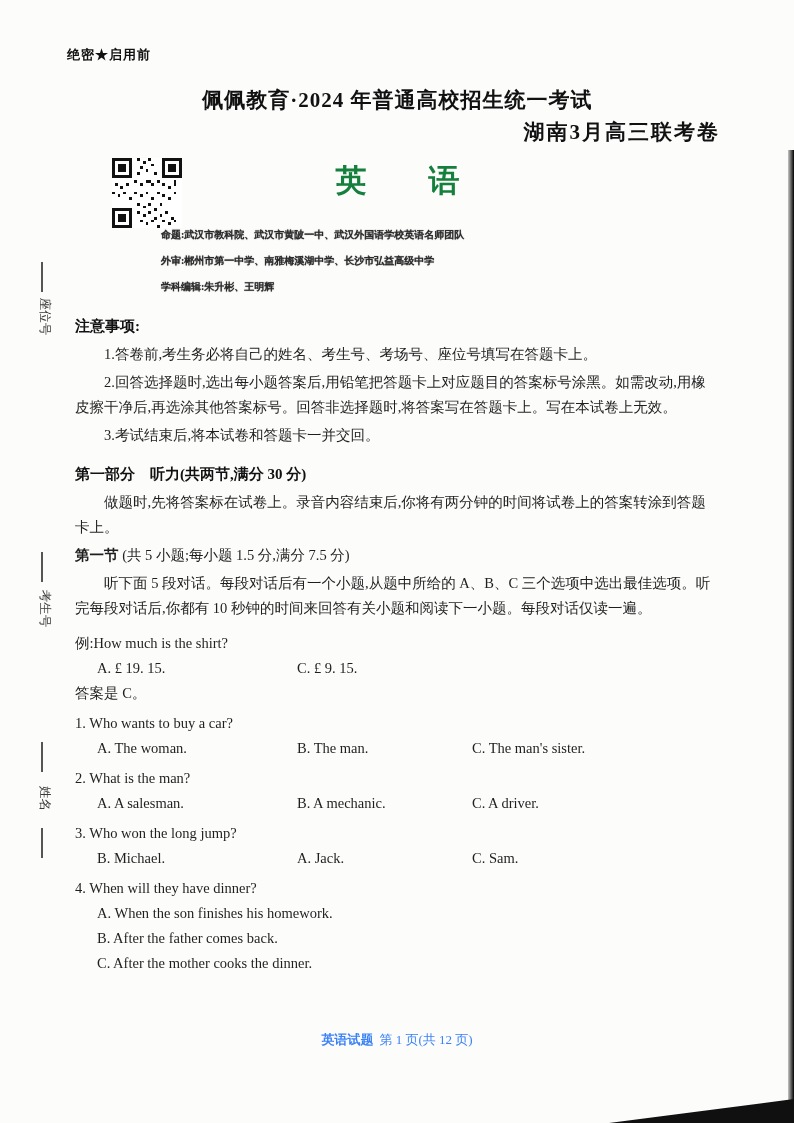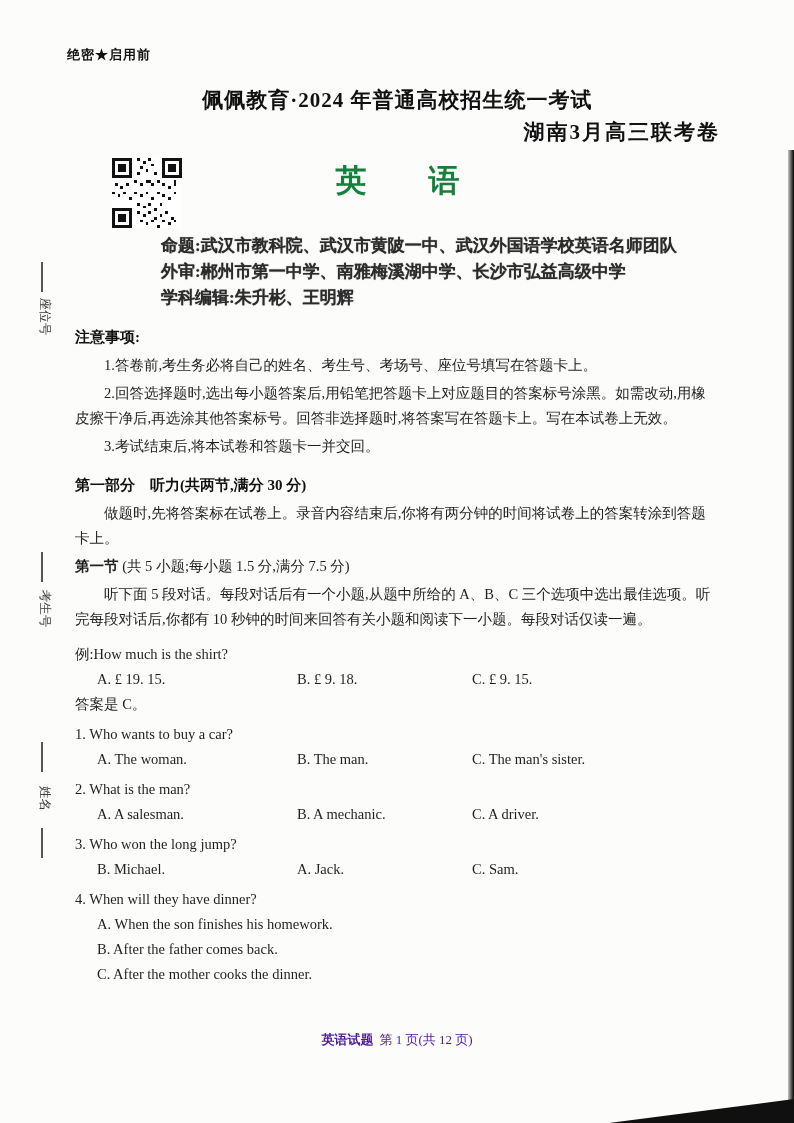--- a/index.html
+++ b/index.html
@@ -10,40 +10,40 @@
     background:#fcfcfb; color:#1f1f1f; overflow:hidden;
   }
   .content { position:absolute; left:75px; top:46px; width:645px; }
 
   .classification { font-size:13px; font-weight:bold; letter-spacing:1px; margin-left:-8px; color:#111; }
 
   .title1 { margin-top:22px; text-align:center; font-size:21px; font-weight:bold; letter-spacing:1px; color:#111; }
   .title2 { margin-top:4px;  text-align:right; font-size:21px; font-weight:bold; letter-spacing:2px; color:#111; }
   .subject { margin-top:14px; text-align:center; font-size:31px; font-weight:bold; color:#15803d; }
 
-  .credits { margin-top:31px; padding-left:86px; font-size:17px; font-weight:bold;
+  .credits { margin-top:20px; padding-left:86px; font-size:10px; font-weight:bold;
              line-height:26px; color:#2b2b2b; text-shadow:0 0 1px rgba(70,70,70,.8); }
 
   .notices { margin-top:14px; }
   .notices-heading { font-size:15px; font-weight:bold; line-height:25px; color:#111; }
   .para { font-size:14.5px; line-height:25px; text-indent:2em; margin-top:3px; }
 
   .part-heading { margin-top:14px; font-size:15px; font-weight:bold; line-height:25px; color:#111; }
   .section-heading { margin-top:3px; font-size:14.5px; line-height:25px; }
   .section-heading .bold { font-weight:bold;text-align:right; }
 
   .example-q, .q-text, .answer-line { font-size:14.5px; line-height:25px; }
   .example-q { margin-top:10px; }
   .question { margin-top:5px; }
   .options-row { display:flex; padding-left:22px; font-size:14.5px; line-height:25px; }
   .options-row span:nth-child(1){ width:200px; }
   .options-row span:nth-child(2){ width:175px; }
   .options-stack div { padding-left:22px; font-size:14.5px; line-height:25px; }
 
-  .footer { position:absolute; left:0; right:0; top:1031px; text-align:center; font-size:13px; color:#4c1d95; }
+  .footer { position:absolute; left:0; right:0; top:1031px; text-align:center; font-size:13px; color:#3b82f6; }
   .footer .doc { font-weight:bold; margin-right:6px; }
 
   .qr { position:absolute; left:112px; top:158px; width:70px; height:70px; }
 
   .margin-label { position:absolute; left:16px; width:56px; text-align:center;
                   transform:rotate(90deg); font-size:12.5px; color:#3a3a3a; white-space:nowrap; }
   .seal-line { position:absolute; left:41px; width:2px; background:#555; }
 
   .scan-edge-right { position:absolute; right:0; top:150px; width:6px; height:973px;
                      background:linear-gradient(to right, rgba(40,40,40,.25), #000); }
@@ -154,21 +154,20 @@
 
     <div class="section-heading">
       <span class="bold">第一节</span>
       <span>(共 5 小题;每小题 1.5 分,满分 7.5 分)</span>
     </div>
     <div class="para">听下面 5 段对话。每段对话后有一个小题,从题中所给的 A、B、C 三个选项中选出最佳选项。听完每段对话后,你都有 10 秒钟的时间来回答有关小题和阅读下一小题。每段对话仅读一遍。</div>
 
     <div class="example-q">例:How much is the shirt?</div>
     <div class="options-row">
       <span>A.  £ 19. 15.</span>
-      <span>B.  £ 9. 18.</span>
       <span>C.  £ 9. 15.</span>
     </div>
     <div class="answer-line">答案是 C。</div>
 
     <div class="question">
       <div class="q-text">1. Who wants to buy a car?</div>
       <div class="options-row">
         <span>A.  The woman.</span>
         <span>B.  The man.</span>
         <span>C.  The man's sister.</span>

